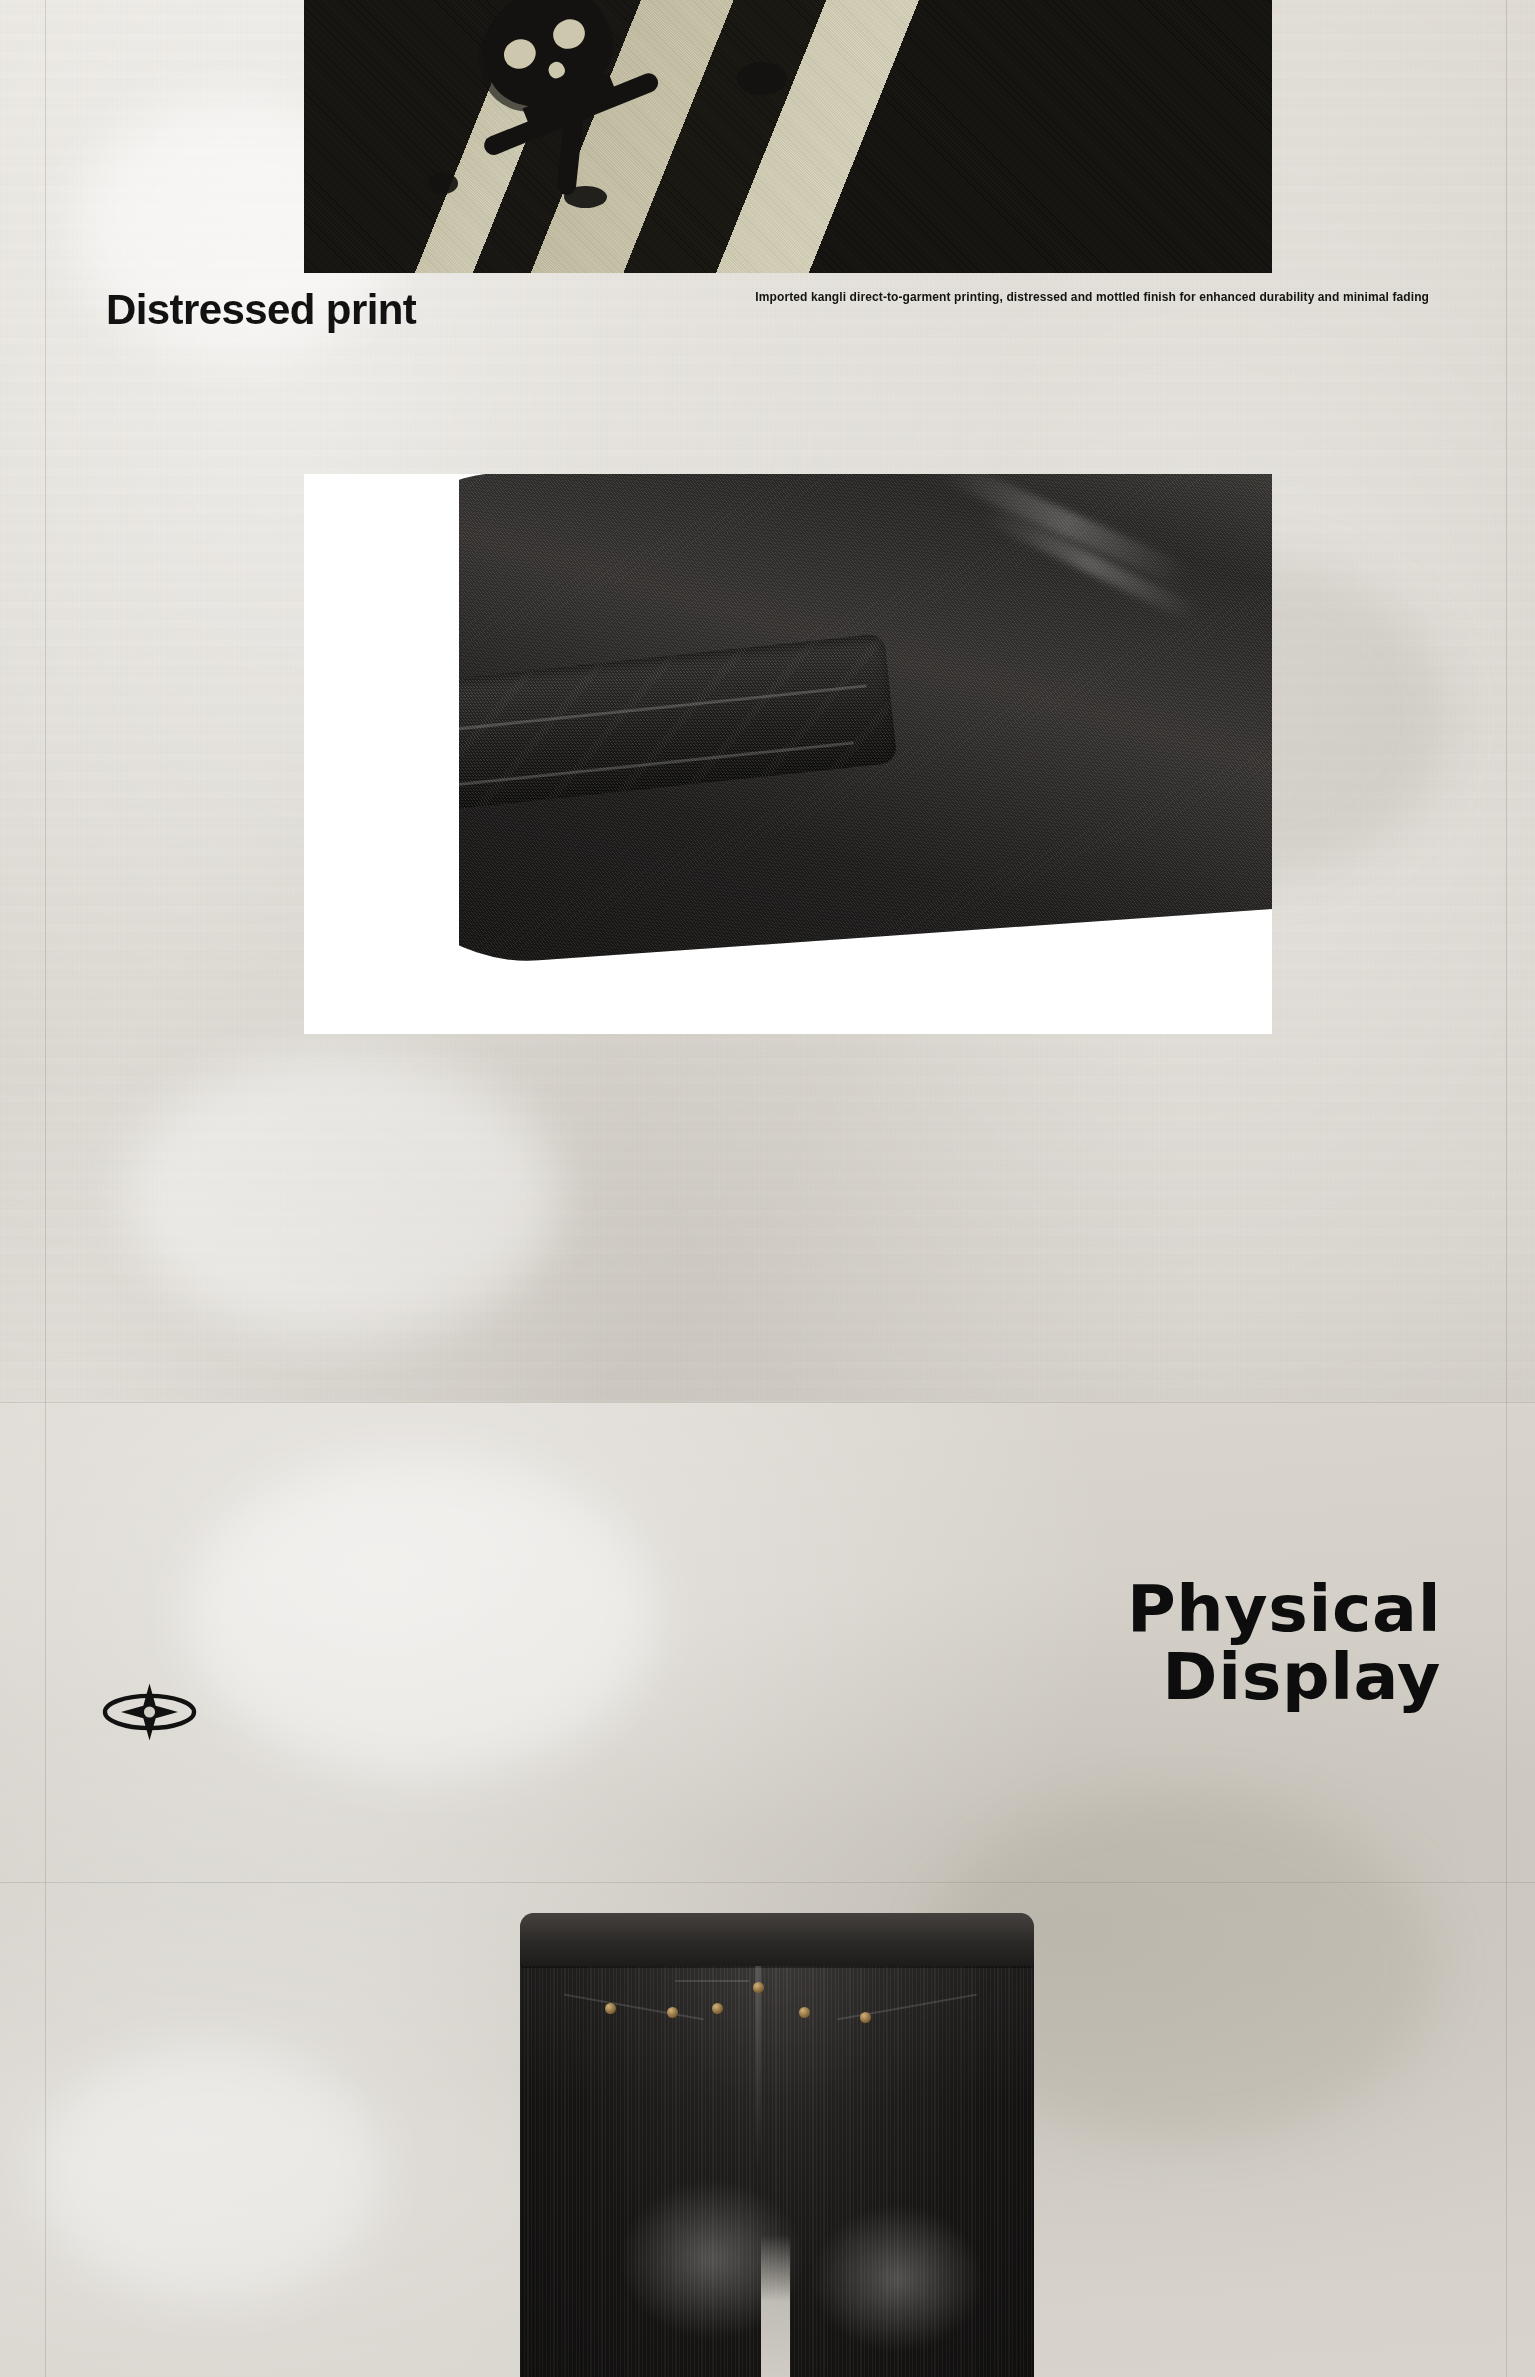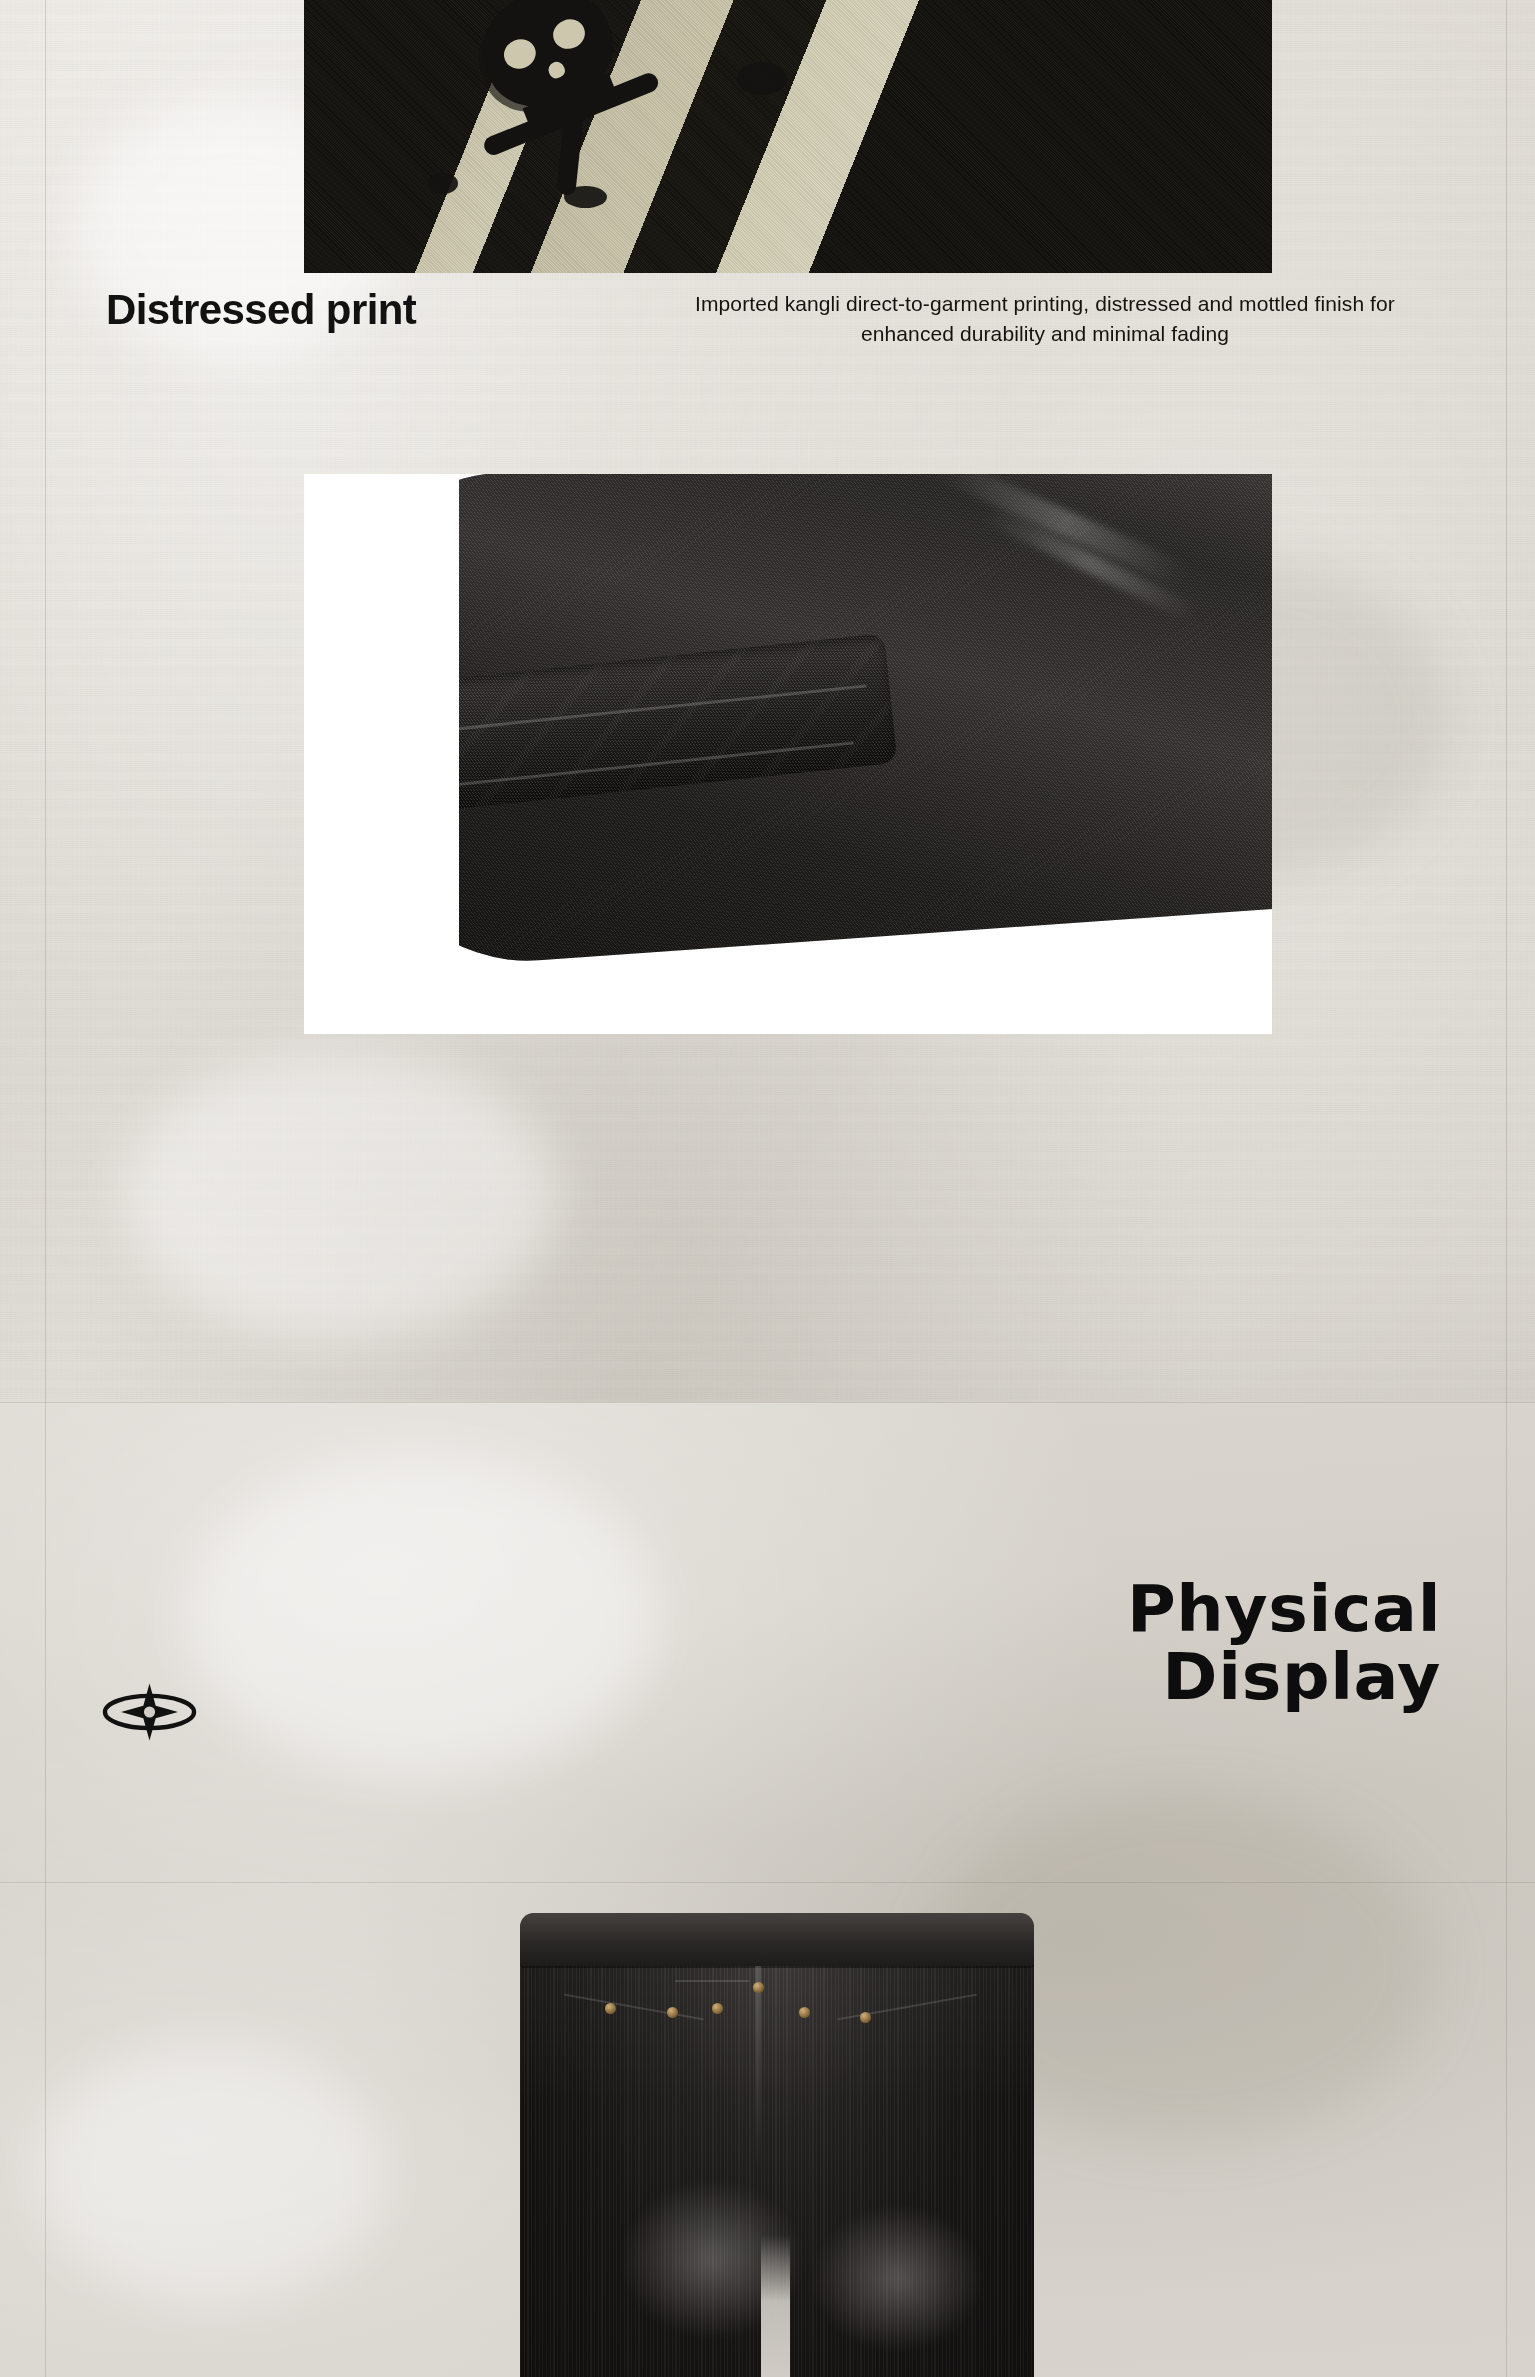--- a/index.html
+++ b/index.html
@@ -255,22 +255,22 @@
   }
   .caption-title {
     font-size: 42px;
     font-weight: 700;
     letter-spacing: -0.6px;
     color: #121212;
     line-height: 1;
     white-space: nowrap;
   }
   .caption-desc {
-    font-size: 21px;
-    font-weight: 400;
+    font-size: 12px;
+    font-weight: 700;
     color: #14140f;
     line-height: 1.42;
     text-align: center;
     letter-spacing: 0.1px;
   }
 
   
   .phys-heading {
     position: absolute;
     right: 94px;

